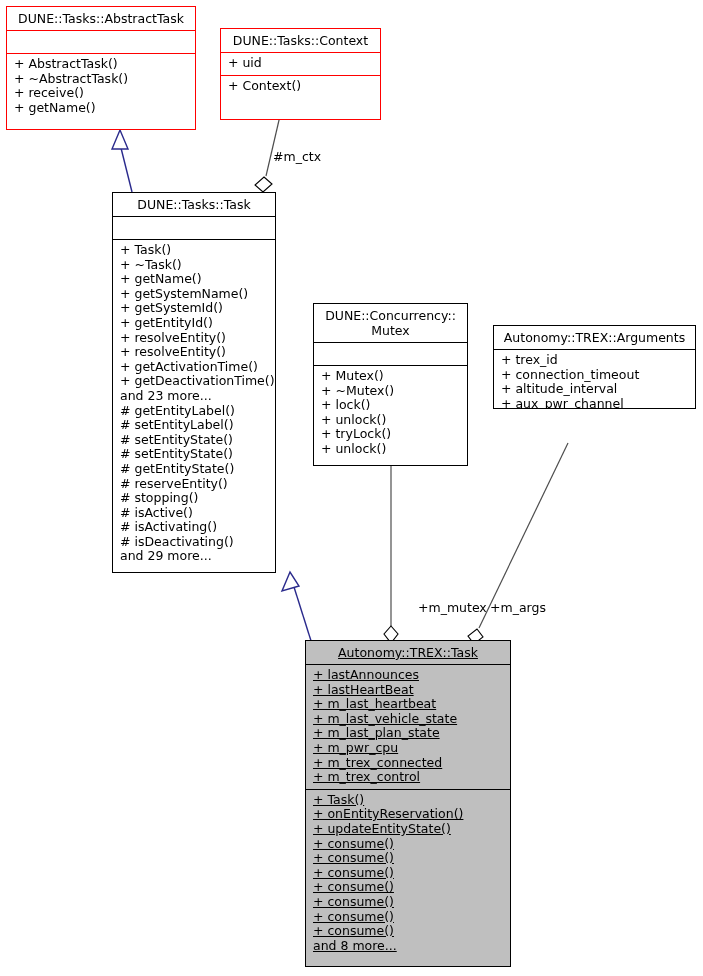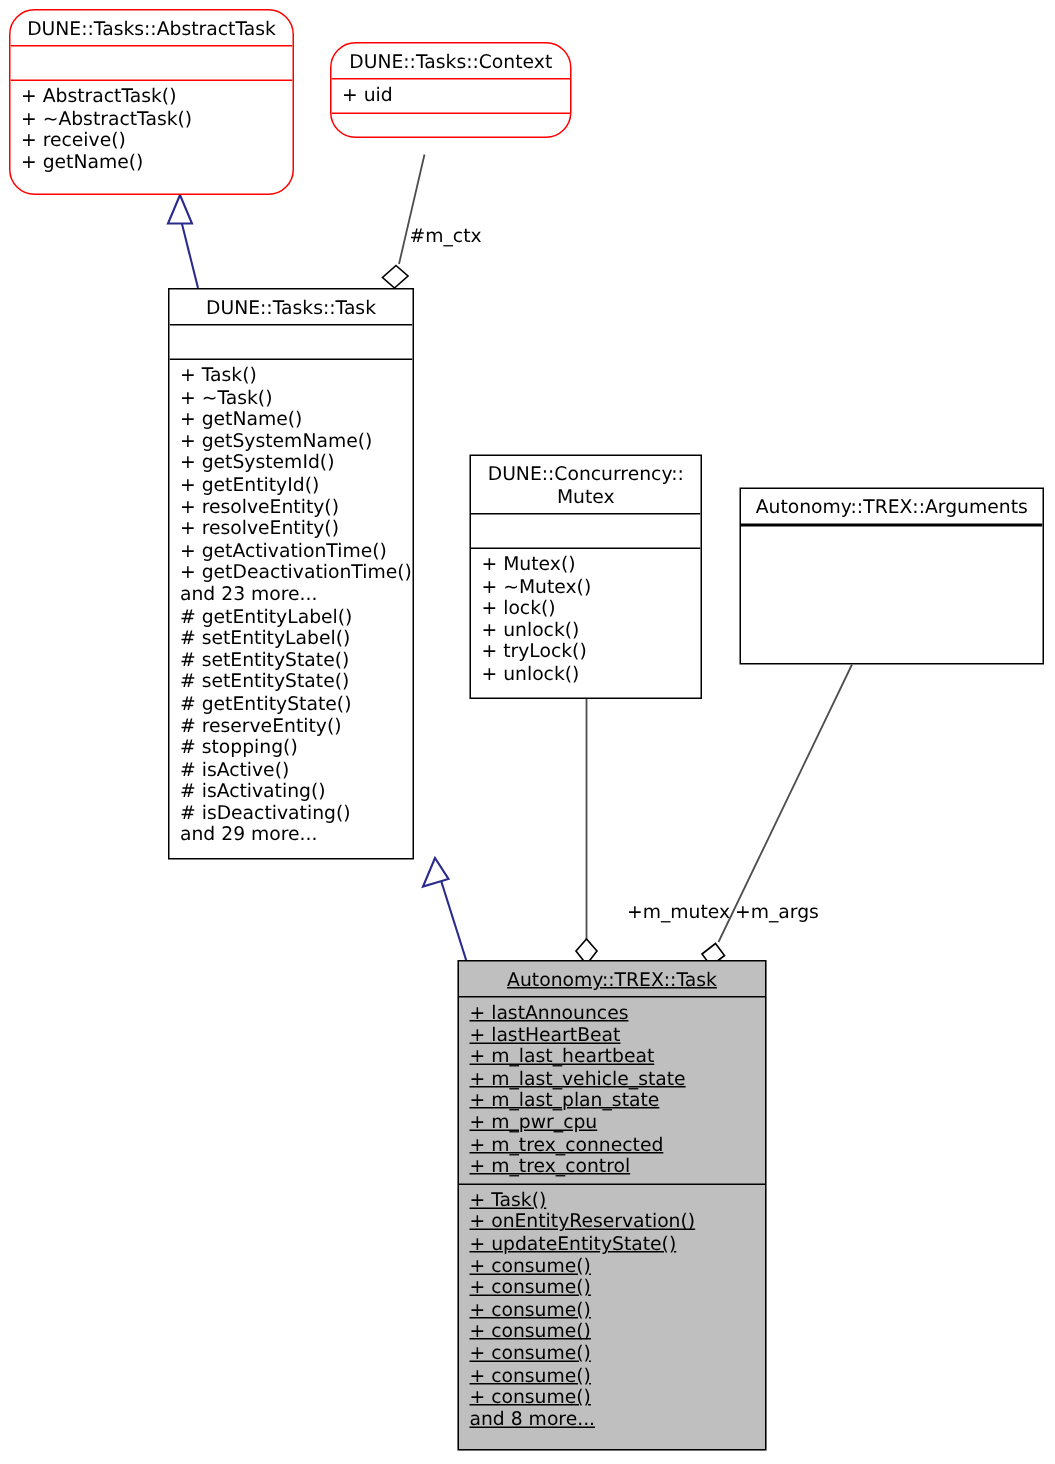--- a/index.html
+++ b/index.html
@@ -25,21 +25,20 @@
   }
   .uml-box {
     position: absolute;
     box-sizing: border-box;
     border: 1px solid #000000;
     background: #ffffff;
     overflow: hidden;
   }
   .uml-box.red {
     border-color: #ff0000;
-    border-radius: 17px;
   }
   .uml-box.filled {
     background: #bfbfbf;
   }
   .uml-title {
     box-sizing: border-box;
     text-align: center;
     font-size: 12.5px;
     line-height: 15px;
     color: #000000;
@@ -115,27 +114,30 @@
     <div class="uml-compartment empty"></div>
     <div class="uml-sep"></div>
     <div class="uml-compartment">
         <div class="uml-row">+ AbstractTask()</div>
         <div class="uml-row">+ ~AbstractTask()</div>
         <div class="uml-row">+ receive()</div>
         <div class="uml-row">+ getName()</div>
       </div>
   </div>
 
-  <div class="uml-box red" style="left:220px; top:28px; width:161px; height:64px;">
+  <div class="uml-box red" style="left:220px; top:28px; width:161px; height:92px;">
     <div class="uml-title">DUNE::Tasks::Context</div>
     <div class="uml-sep"></div>
     <div class="uml-compartment">
         <div class="uml-row">+ uid</div>
       </div>
     <div class="uml-sep"></div>
+    <div class="uml-compartment">
+        <div class="uml-row">+ Context()</div>
+      </div>
   </div>
 
   <div class="uml-box" style="left:112px; top:192px; width:164px; height:381px;">
     <div class="uml-title">DUNE::Tasks::Task</div>
     <div class="uml-sep"></div>
     <div class="uml-compartment empty"></div>
     <div class="uml-sep"></div>
     <div class="uml-compartment">
         <div class="uml-row">+ Task()</div>
         <div class="uml-row">+ ~Task()</div>
@@ -171,23 +173,29 @@
     <div class="uml-compartment">
         <div class="uml-row">+ Mutex()</div>
         <div class="uml-row">+ ~Mutex()</div>
         <div class="uml-row">+ lock()</div>
         <div class="uml-row">+ unlock()</div>
         <div class="uml-row">+ tryLock()</div>
         <div class="uml-row">+ unlock()</div>
       </div>
   </div>
 
-  <div class="uml-box" style="left:493px; top:325px; width:203px; height:118px;">
+  <div class="uml-box" style="left:493px; top:325px; width:203px; height:84px;">
     <div class="uml-title">Autonomy::TREX::Arguments</div>
     <div class="uml-sep"></div>
+    <div class="uml-compartment">
+        <div class="uml-row">+ trex_id</div>
+        <div class="uml-row">+ connection_timeout</div>
+        <div class="uml-row">+ altitude_interval</div>
+        <div class="uml-row">+ aux_pwr_channel</div>
+      </div>
     <div class="uml-sep"></div>
     <div class="uml-compartment empty"></div>
   </div>
 
   <div class="uml-box filled" style="left:305px; top:640px; width:206px; height:327px;text-decoration:underline;">
     <div class="uml-title">Autonomy::TREX::Task</div>
     <div class="uml-sep"></div>
     <div class="uml-compartment">
         <div class="uml-row">+ lastAnnounces</div>
         <div class="uml-row">+ lastHeartBeat</div>

